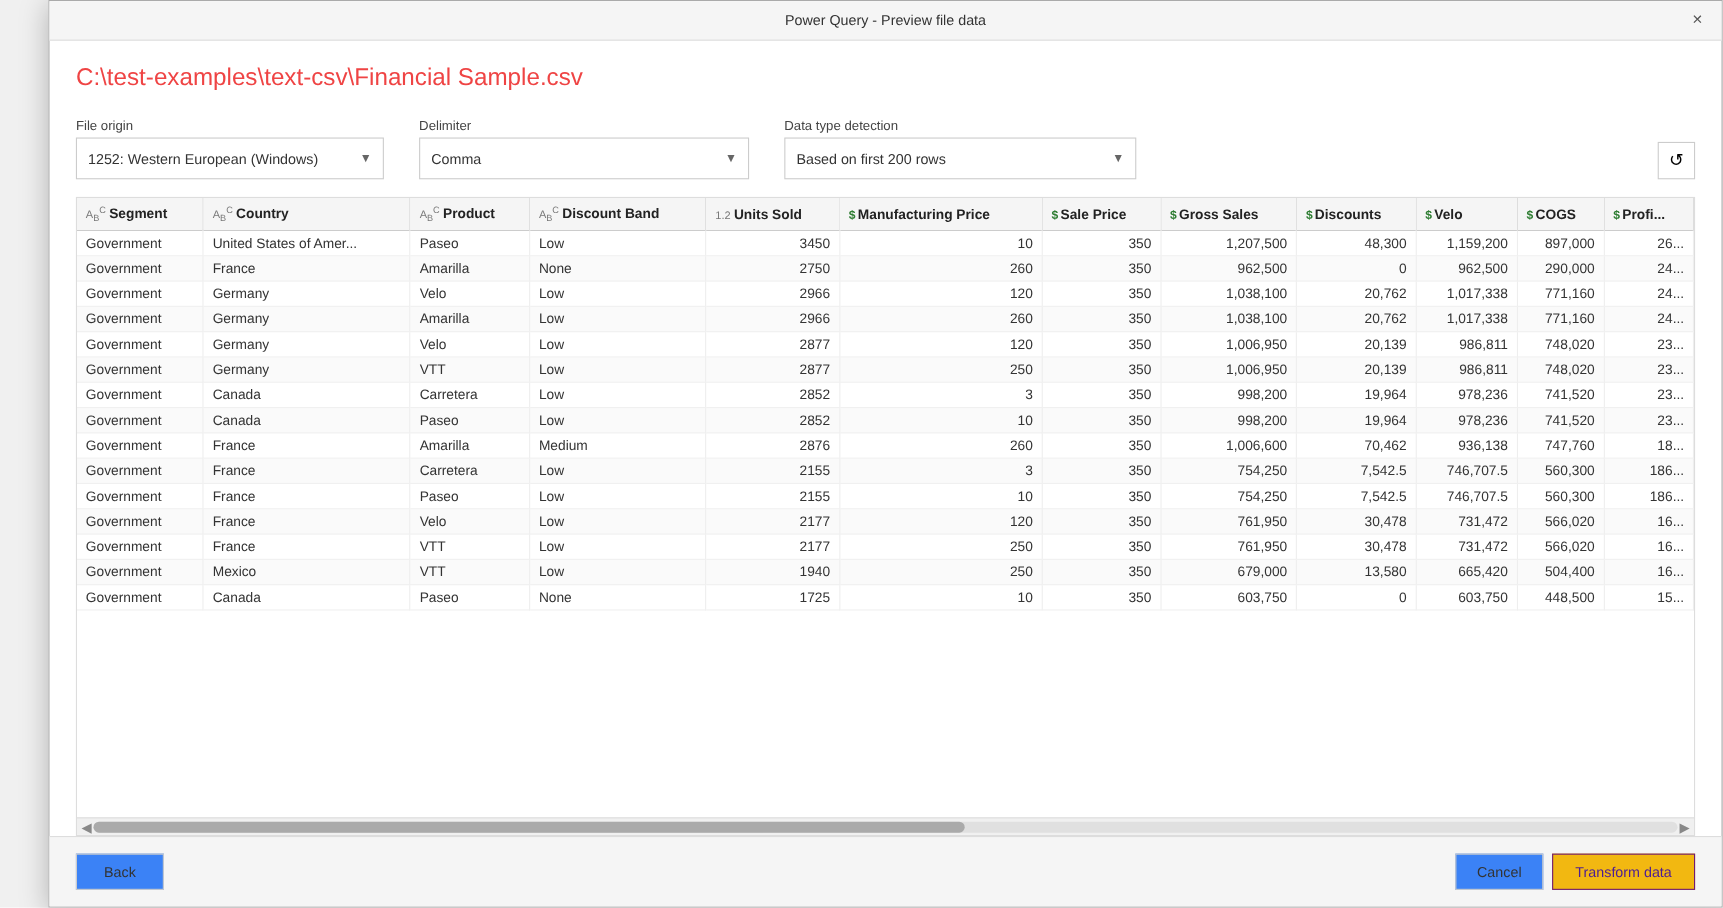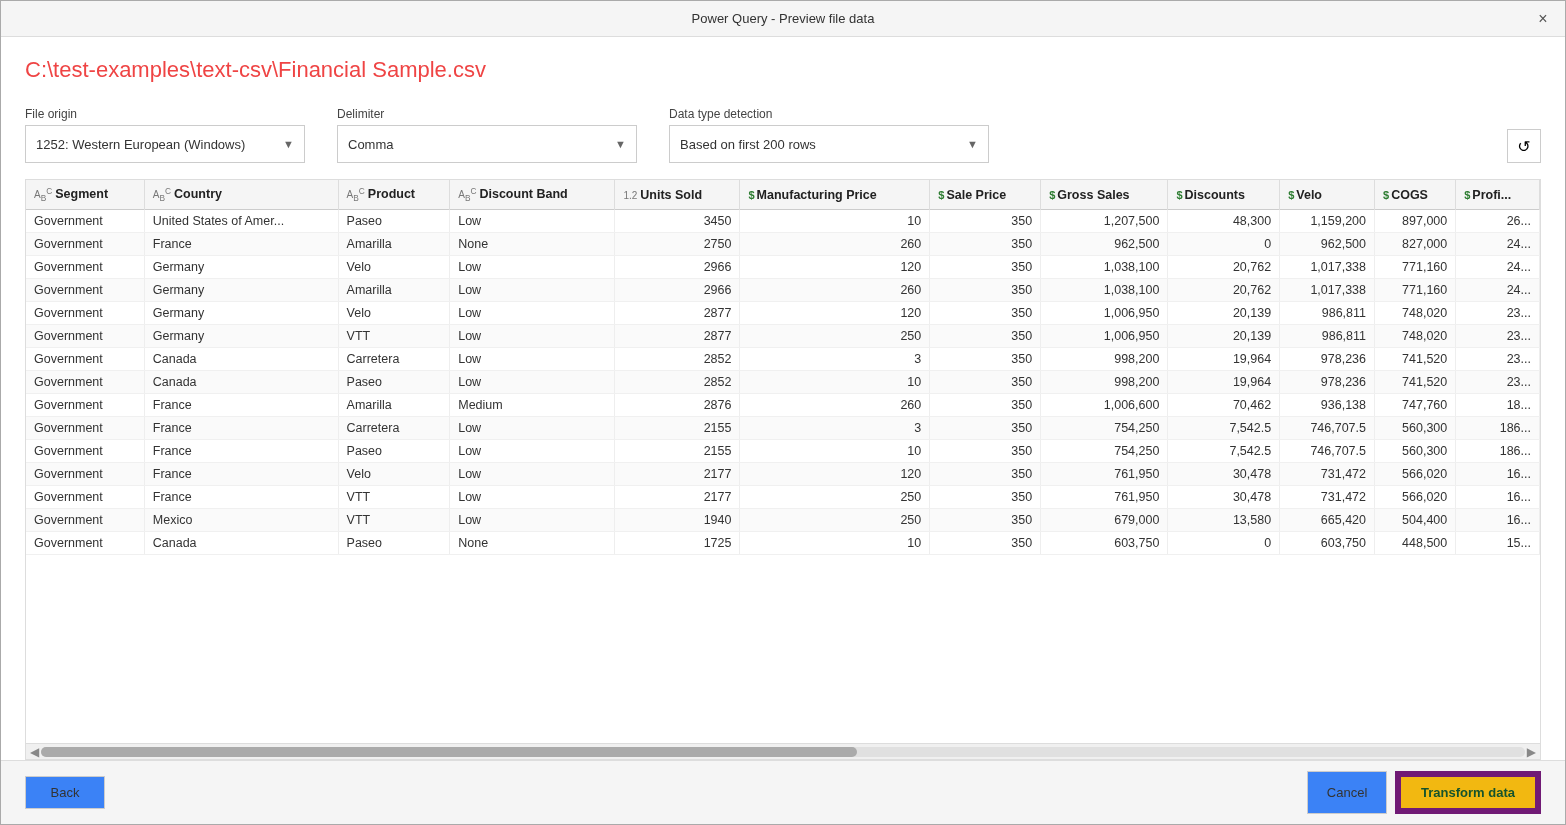--- a/index.html
+++ b/index.html
@@ -14,20 +14,21 @@
     }
     .dialog {
       background: #fff;
       border: 1px solid #aaa;
       box-shadow: 0 4px 24px rgba(0,0,0,0.25);
       width: 1566px;
       height: 825px;
       display: flex;
       flex-direction: column;
       position: relative;
+      margin-left: 44px;
     }
     .titlebar {
       background: #f5f5f5;
       border-bottom: 1px solid #ddd;
       height: 36px;
       display: flex;
       align-items: center;
       justify-content: center;
       position: relative;
       flex-shrink: 0;
@@ -202,26 +203,26 @@
       padding: 8px 11px;
       border: 1px solid #ccc;
       background: #3b82f6;
       cursor: pointer;
       font-size: 13px;
       color: #333;
       min-width: 80px;
     }
     .btn-primary {
       padding: 8px 20px;
-      border: 6px solid #701a75;
+      border: 1px solid #701a75;
       background: #f2b811;
       cursor: pointer;
       font-size: 13px;
-      color: #14532d;
-      font-weight: 700;
+      color: #4c1d95;
+      font-weight: 400;
       min-width: 130px;
     }
   </style>
 </head>
 <body>
 
 <div class="dialog">
 
   <div class="titlebar">
     <span class="titlebar-text">Power Query - Preview file data</span>
@@ -296,21 +297,21 @@
                 <td>Government</td>
                 <td>France</td>
                 <td>Amarilla</td>
                 <td>None</td>
                 <td class="num-cell">2750</td>
                 <td class="num-cell">260</td>
                 <td class="num-cell">350</td>
                 <td class="num-cell">962,500</td>
                 <td class="num-cell">0</td>
                 <td class="num-cell">962,500</td>
-                <td class="num-cell">827,000</td>
+                <td class="num-cell">290,000</td>
                 <td class="num-cell">24...</td>
               </tr>
               <tr>
                 <td>Government</td>
                 <td>Germany</td>
                 <td>Velo</td>
                 <td>Low</td>
                 <td class="num-cell">2966</td>
                 <td class="num-cell">120</td>
                 <td class="num-cell">350</td>

